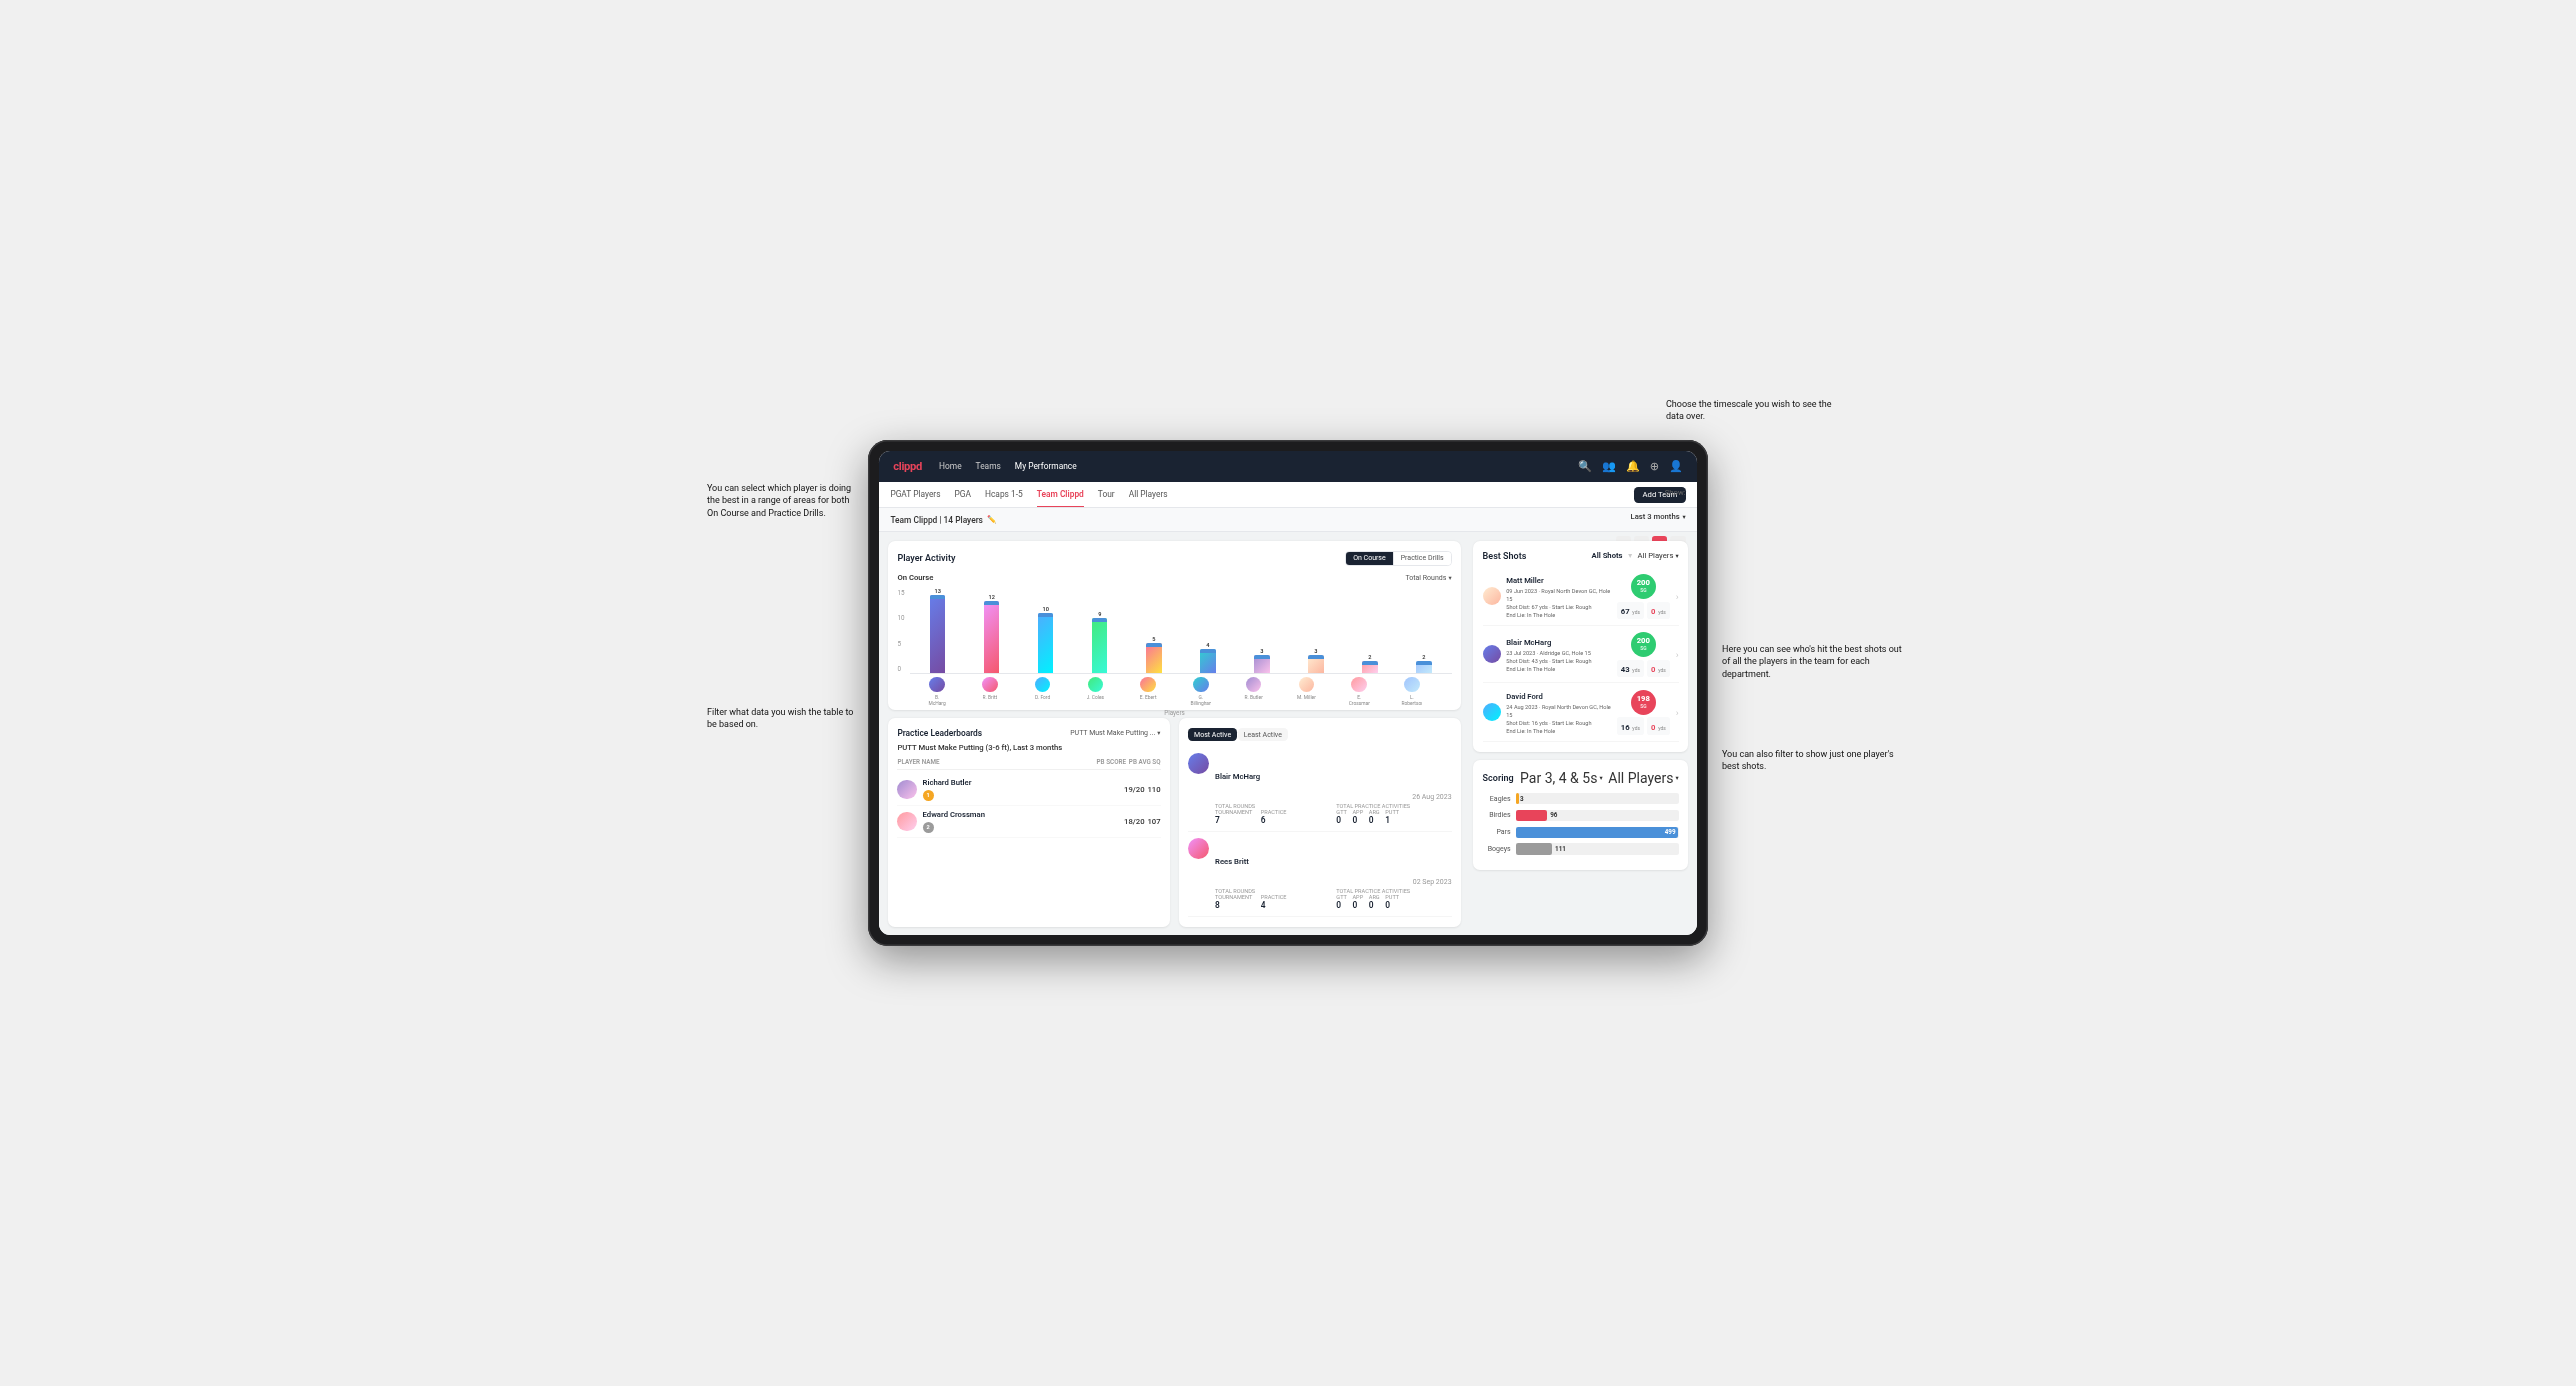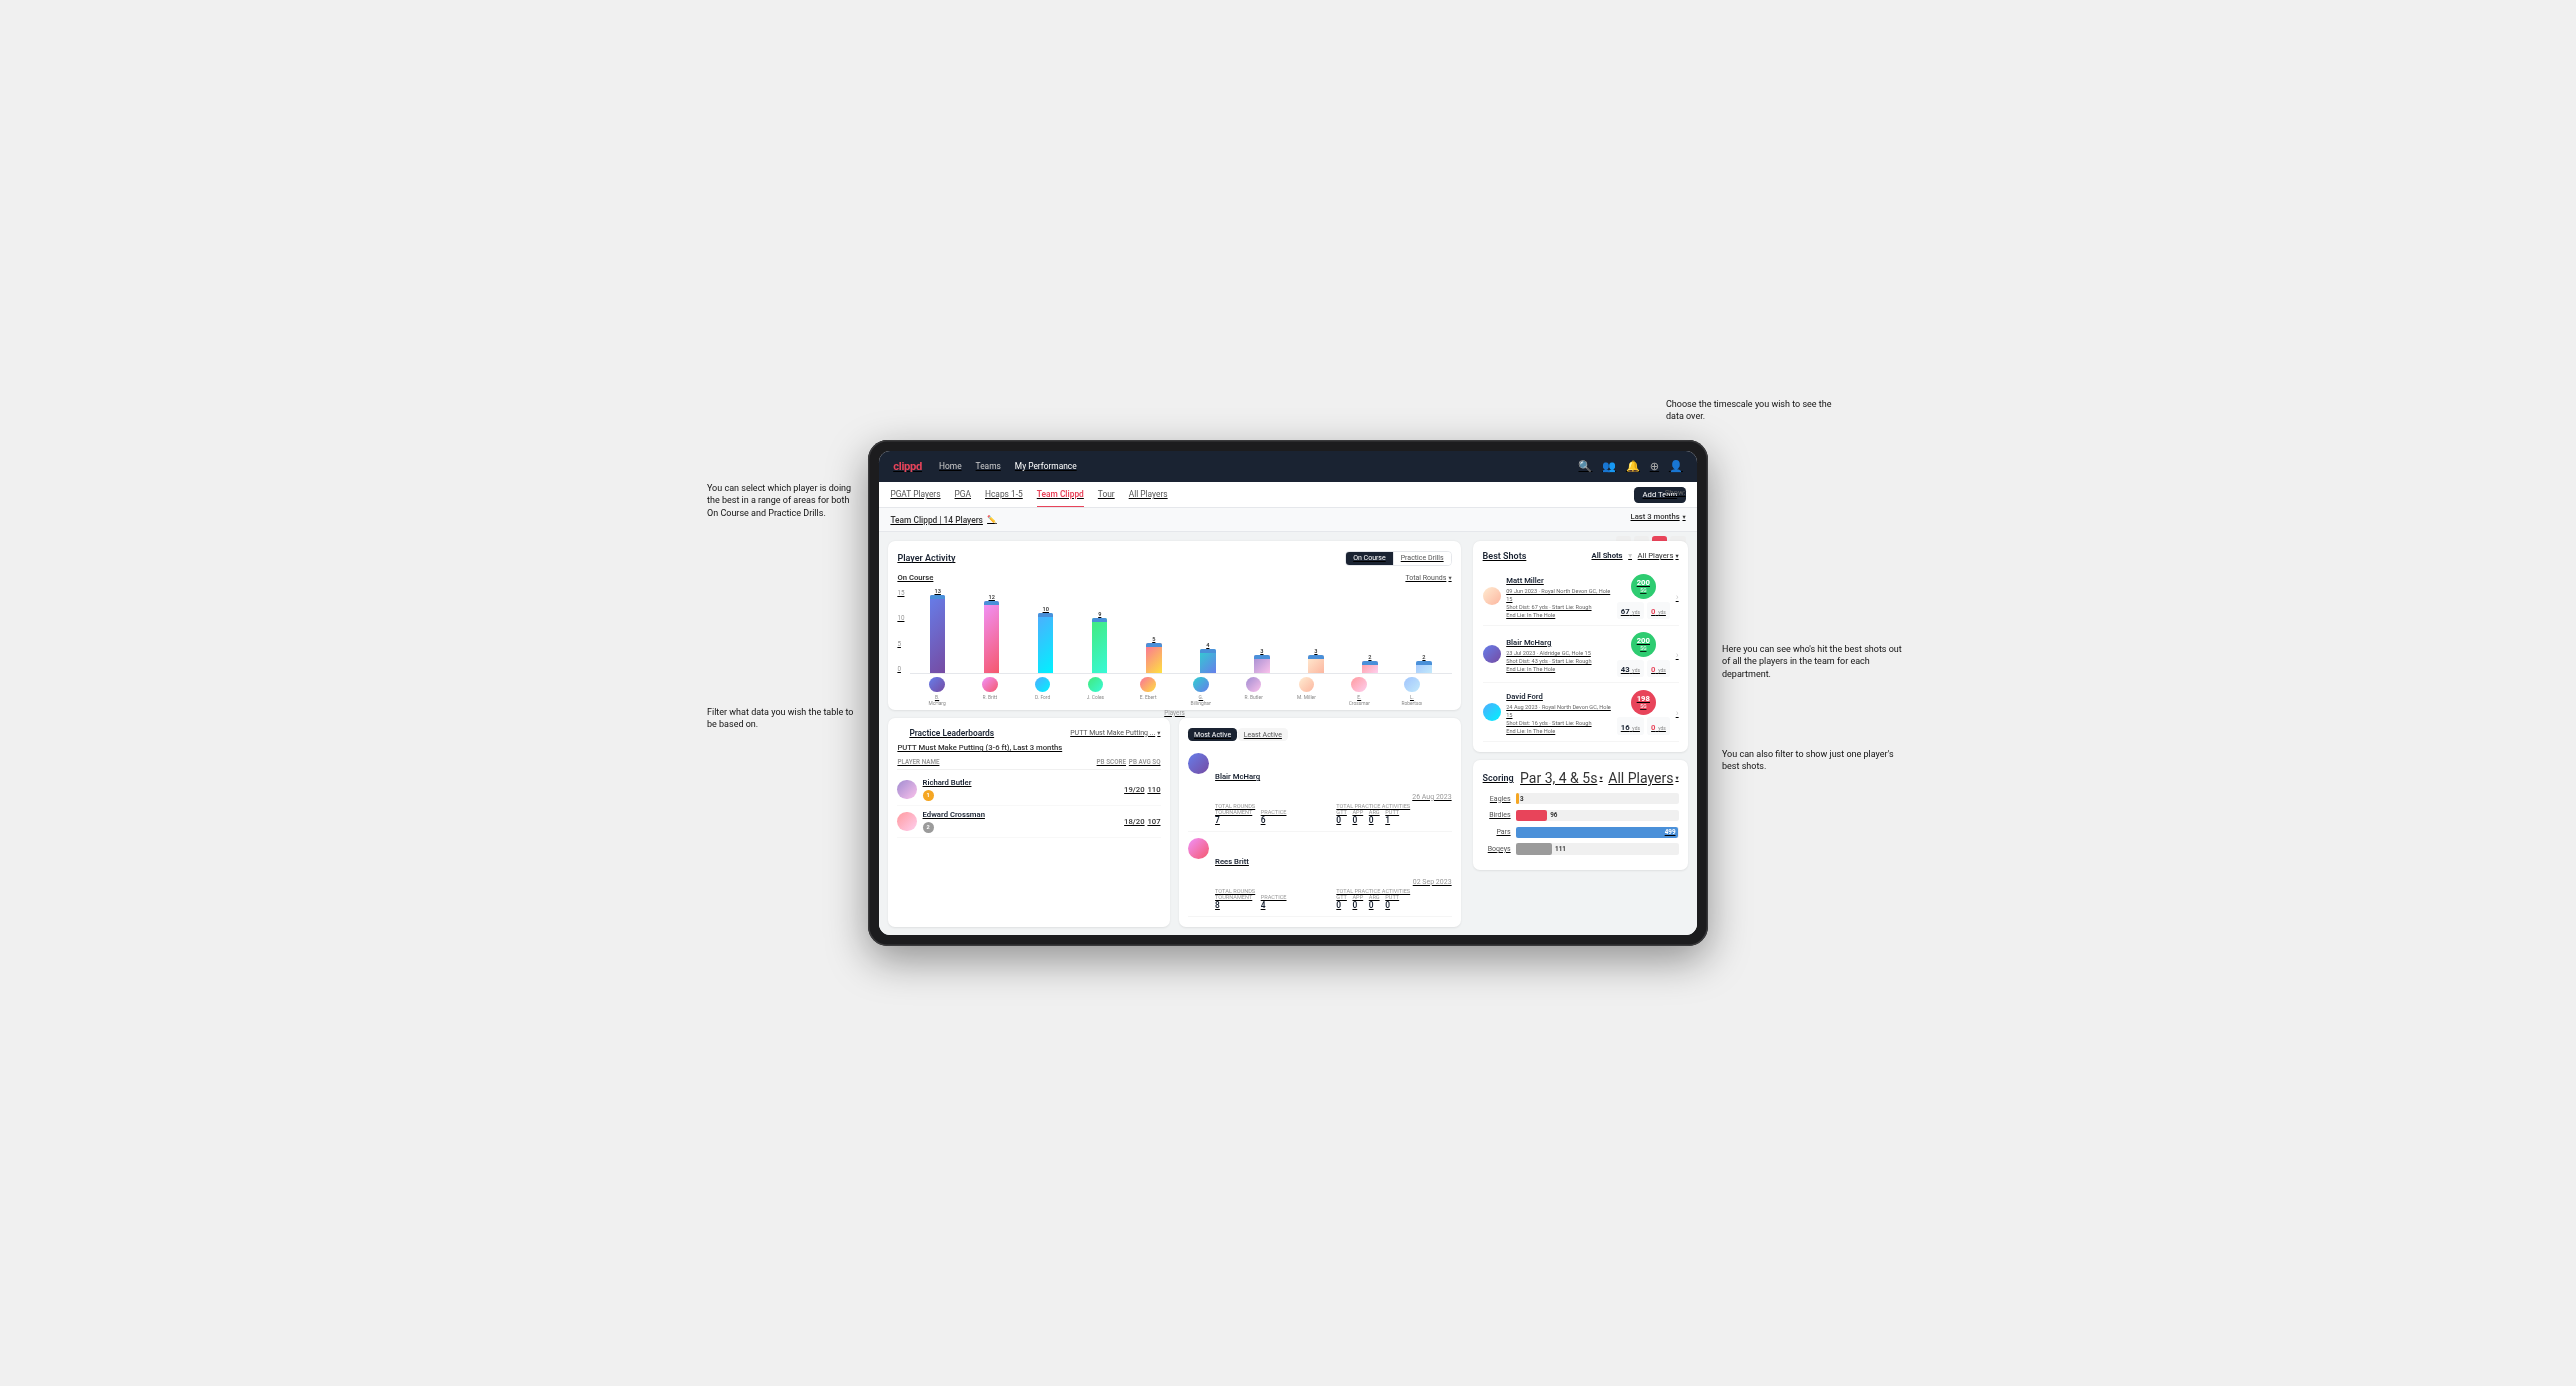--- a/index.html
+++ b/index.html
@@ -54,21 +54,20 @@
       max-width: 182px;
     }
 
     
     .tablet-frame {
       background: #1c1c1e;
       border-radius: 19.6px;
       padding: 11.2px;
       box-shadow: 0 14px 42px rgba(0,0,0,0.4), inset 0 0 0 1.4px #3a3a3c;
       position: relative;
-      text-decoration: underline;
     }
 
     .tablet-screen {
       background: #fff;
       border-radius: 11.2px;
       overflow: hidden;
     }
 
     
     .top-nav {
@@ -374,21 +373,20 @@
       grid-template-columns: 1fr 1fr;
       gap: 8.4px;
     }
 
     
     .leaderboard-header {
       display: flex;
       align-items: center;
       justify-content: space-between;
       margin-bottom: 5.6px;
-      margin-left: 12px;
     }
     .lb-title {
       font-size: 8.4px;
       font-weight: 600;
       color: #1a2332;
     }
     .lb-subtitle {
       font-size: 7px;
       color: #555;
       cursor: pointer;

